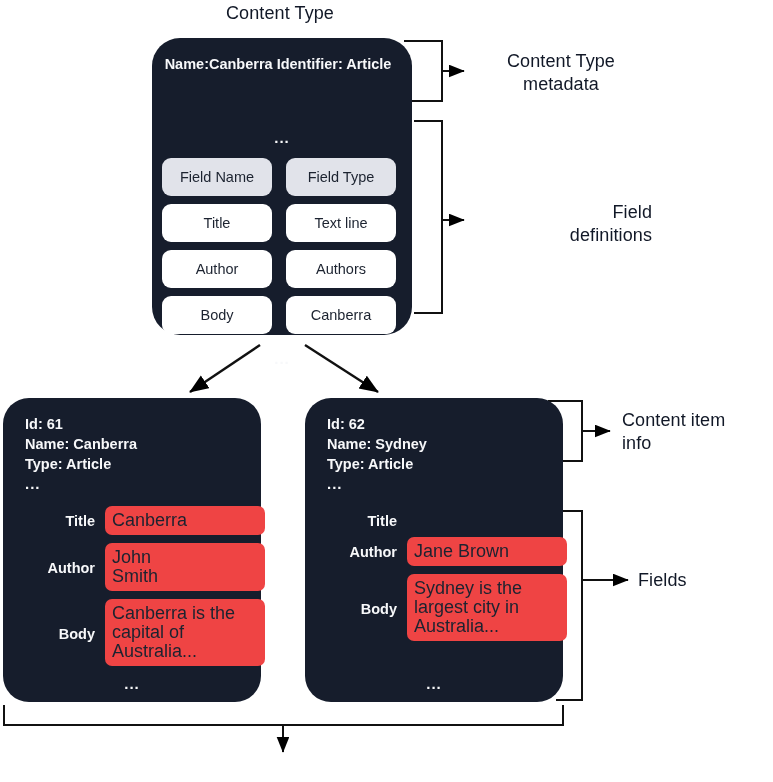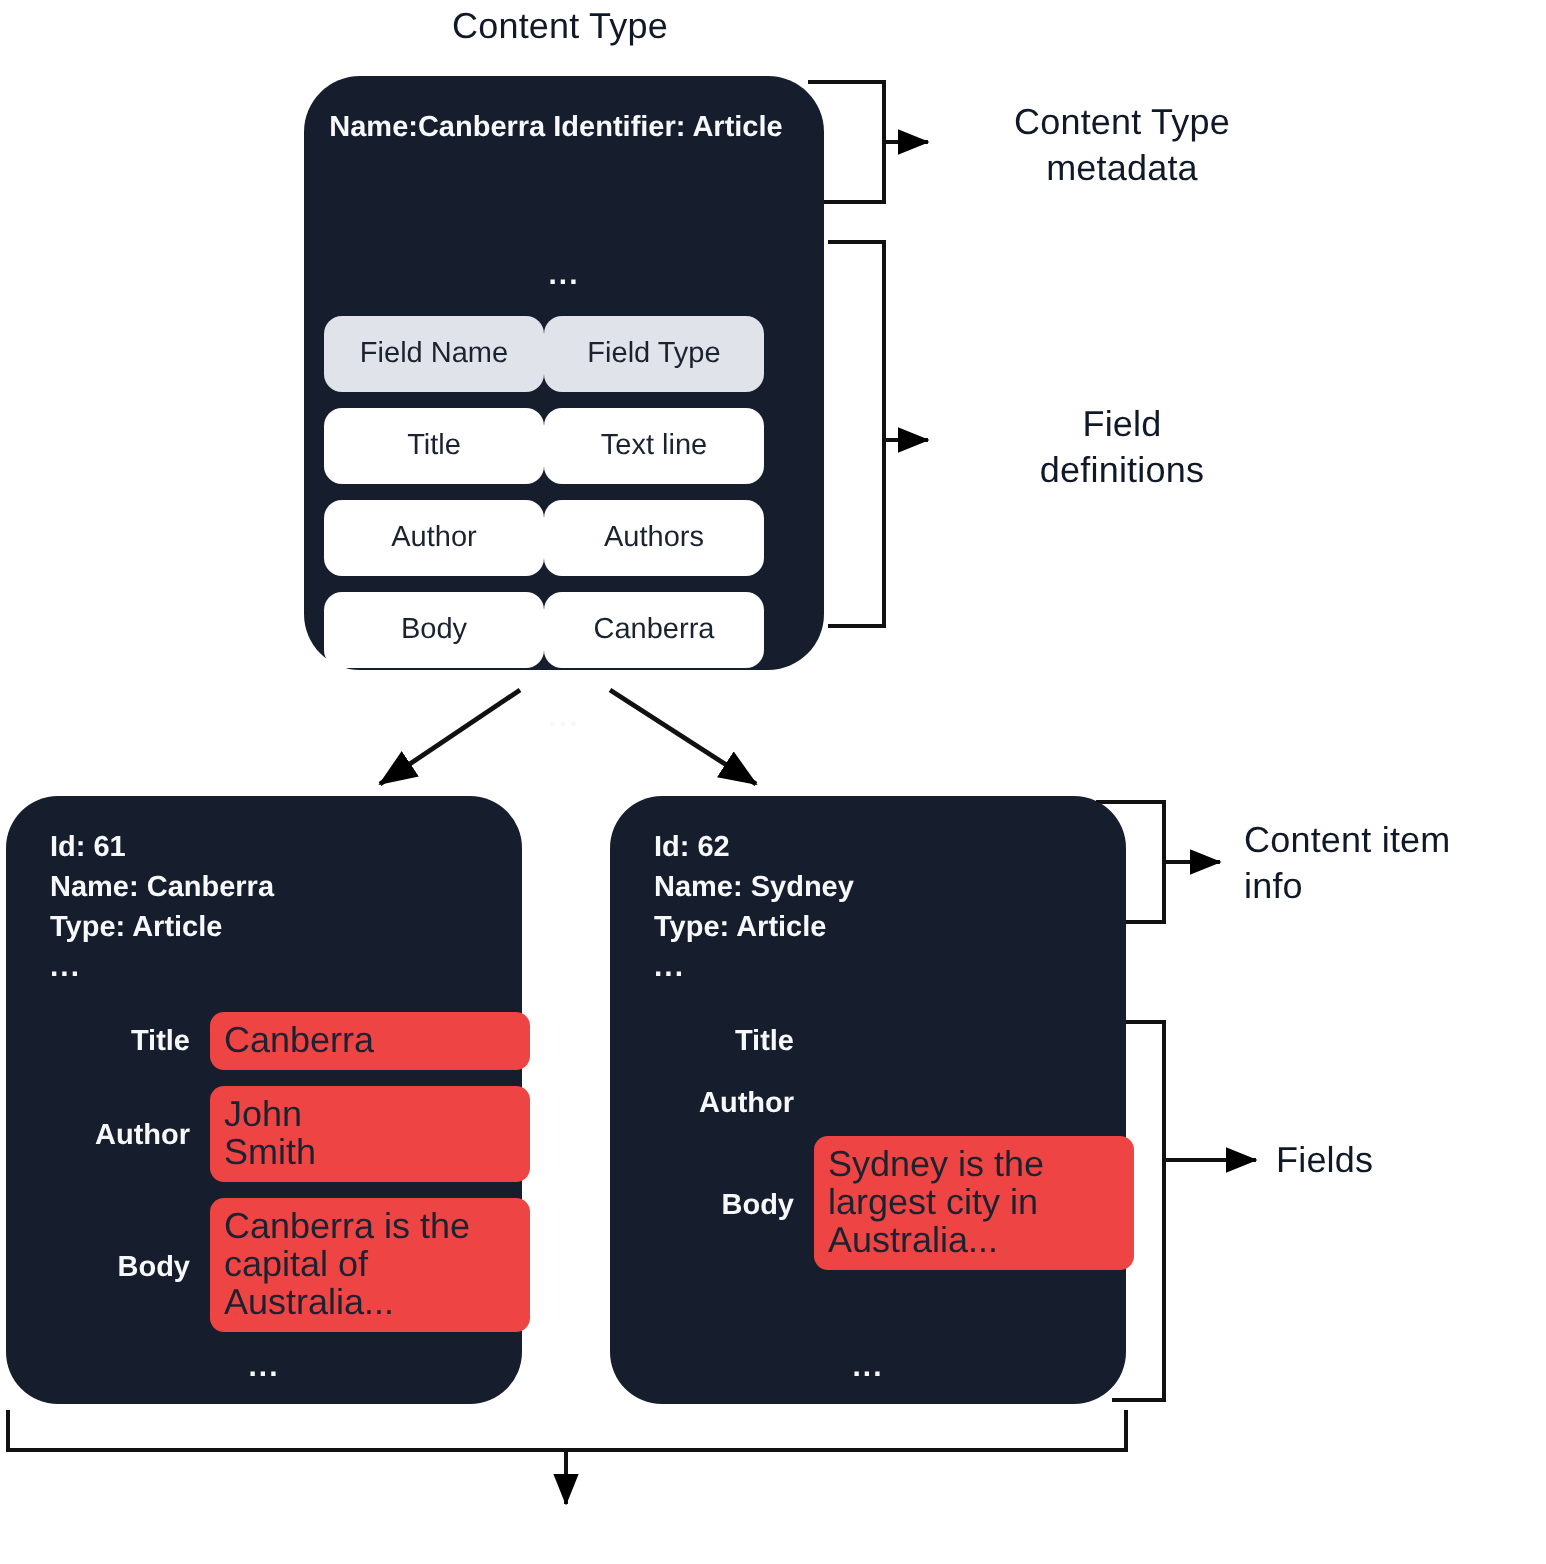--- a/index.html
+++ b/index.html
@@ -35,21 +35,21 @@
     position: absolute;
     font-size: 18px;
     line-height: 23px;
     color: #111827;
     text-align: center;
     white-space: pre-line;
     letter-spacing: .1px;
   }
   #diagram-title      { left: 182px; top: 2px;  width: 196px; }
   #label-ct-metadata  { left: 470px; top: 50px; width: 182px; }
-  #label-field-defs   { left: 470px; top: 201px;width: 182px; }
+  #label-field-defs   { left: 470px; top: 201px;width: 182px; text-align: right; }
   #label-ci-info      { left: 622px; top: 409px;width: 152px; text-align: left; }
   #label-fields       { left: 638px; top: 569px;width: 120px; text-align: left; }
   #label-content-items{ left: 182px; top: 760px;width: 196px; }
 
   
   .card {
     position: absolute;
     background: #161d2c;
     border-radius: 26px;
   }
@@ -98,20 +98,21 @@
     font-weight: bold;
     letter-spacing: 1px;
   }
   .ct-grid {
     position: absolute;
     left: 10px; top: 120px;
     width: 240px;
   }
   .ct-row {
     display: flex;
+    gap: 14px;
     margin-bottom: 8px;
   }
   .chip {
     width: 110px;
     height: 38px;
     border-radius: 9px;
     display: flex;
     align-items: center;
     justify-content: center;
     font-size: 14.5px;
@@ -309,20 +310,21 @@
     <div class="ci-ellipsis">...</div>
 
     <div class="ci-fields">
 
       <div class="ci-field-row single">
         <div class="ci-field-label">Title</div>
       </div>
 
       <div class="ci-field-row single">
         <div class="ci-field-label">Author</div>
+        <div class="ci-field-box">Jane Brown</div>
       </div>
 
       <div class="ci-field-row t3">
         <div class="ci-field-label">Body</div>
         <div class="ci-field-box">Sydney is the
 largest city in
 Australia...</div>
       </div>
 
     </div>

